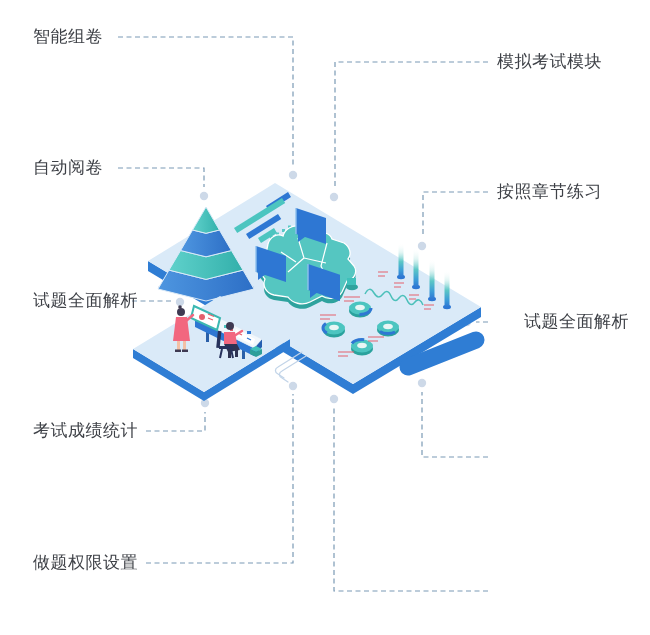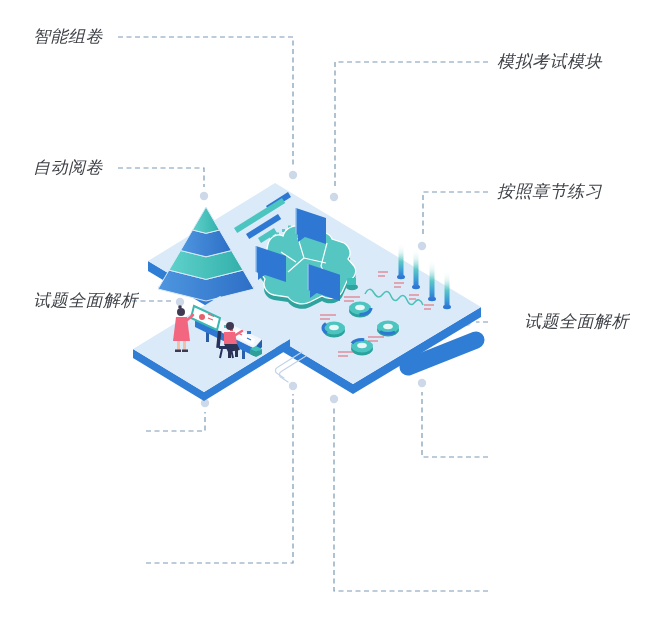--- a/index.html
+++ b/index.html
@@ -4,21 +4,21 @@
 <style>
   html,body{margin:0;padding:0;background:#fff;}
   .canvas{
     position:relative;width:650px;height:635px;background:var(--background,#fff);
     font-family:"Liberation Serif","DejaVu Serif",serif;
     outline:1px solid #ececec;overflow:hidden;
   }
   .art{position:absolute;left:0;top:0;}
   .feature-label{
     position:absolute;font-size:17px;letter-spacing:.5px;color:var(--label-text,#3e4147);
-    white-space:nowrap;line-height:18px;font-style:italic;
+    white-space:nowrap;line-height:18px;
   }
   .conn{stroke:var(--connector-line,#7b9ab5);stroke-width:1.2;fill:none;stroke-dasharray:5 3.5;}
   .dot{fill:var(--connector-dot,#cdd9e8);}
   .redline{stroke:var(--red-marks,#e4606c);stroke-width:1.2;fill:none;}
 </style>
 </head>
 <body>
 
 <div class="canvas">
 
@@ -229,16 +229,18 @@
       <rect x="235" y="349" width="3" height="8" fill="#2e3352"></rect>
       <rect x="219" y="346" width="14" height="3" fill="#27325c"></rect>
       <line x1="222" y1="349" x2="220" y2="358" stroke="#27325c" stroke-width="2"></line>
       <line x1="231" y1="349" x2="233" y2="358" stroke="#27325c" stroke-width="2"></line>
     </g>
   </svg>
 
   <div class="feature-label" style="left:33px;top:28px">智能组卷</div>
   <div class="feature-label" style="left:33px;top:159px">自动阅卷</div>
   <div class="feature-label" style="left:33px;top:292px">试题全面解析</div>
+  <div class="feature-label" style="left:33px;top:422px">考试成绩统计</div>
+  <div class="feature-label" style="left:33px;top:554px">做题权限设置</div>
   <div class="feature-label" style="left:497px;top:53px">模拟考试模块</div>
   <div class="feature-label" style="left:497px;top:183px">按照章节练习</div>
   <div class="feature-label" style="left:524px;top:313px">试题全面解析</div>
 </div>
 
 </body></html>

